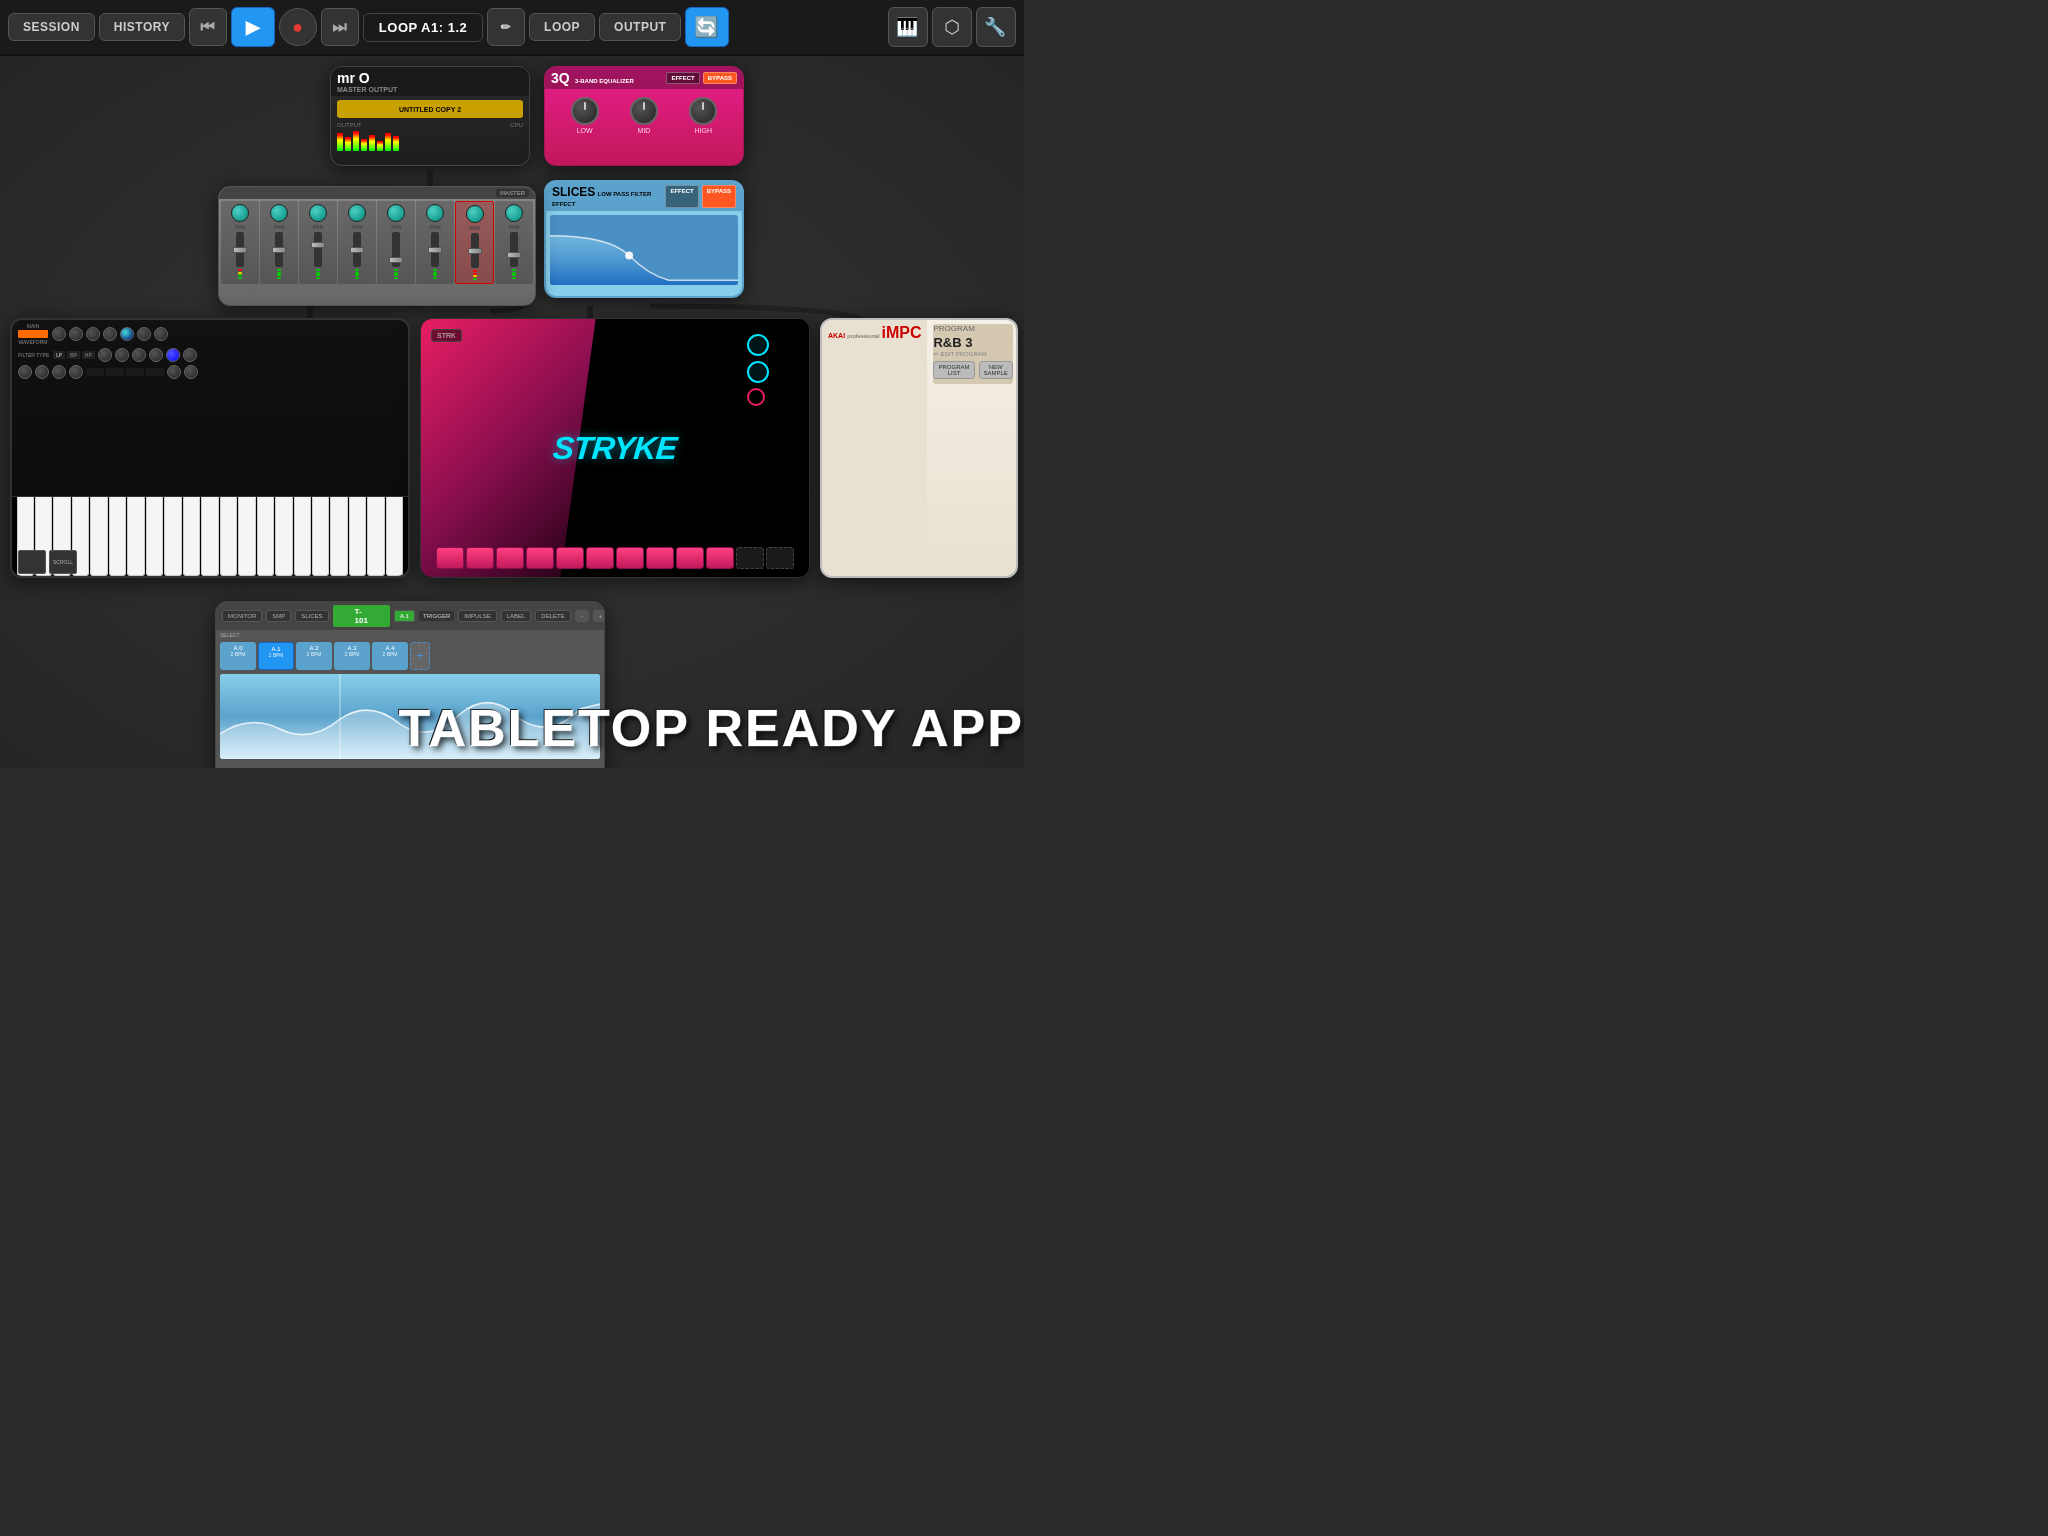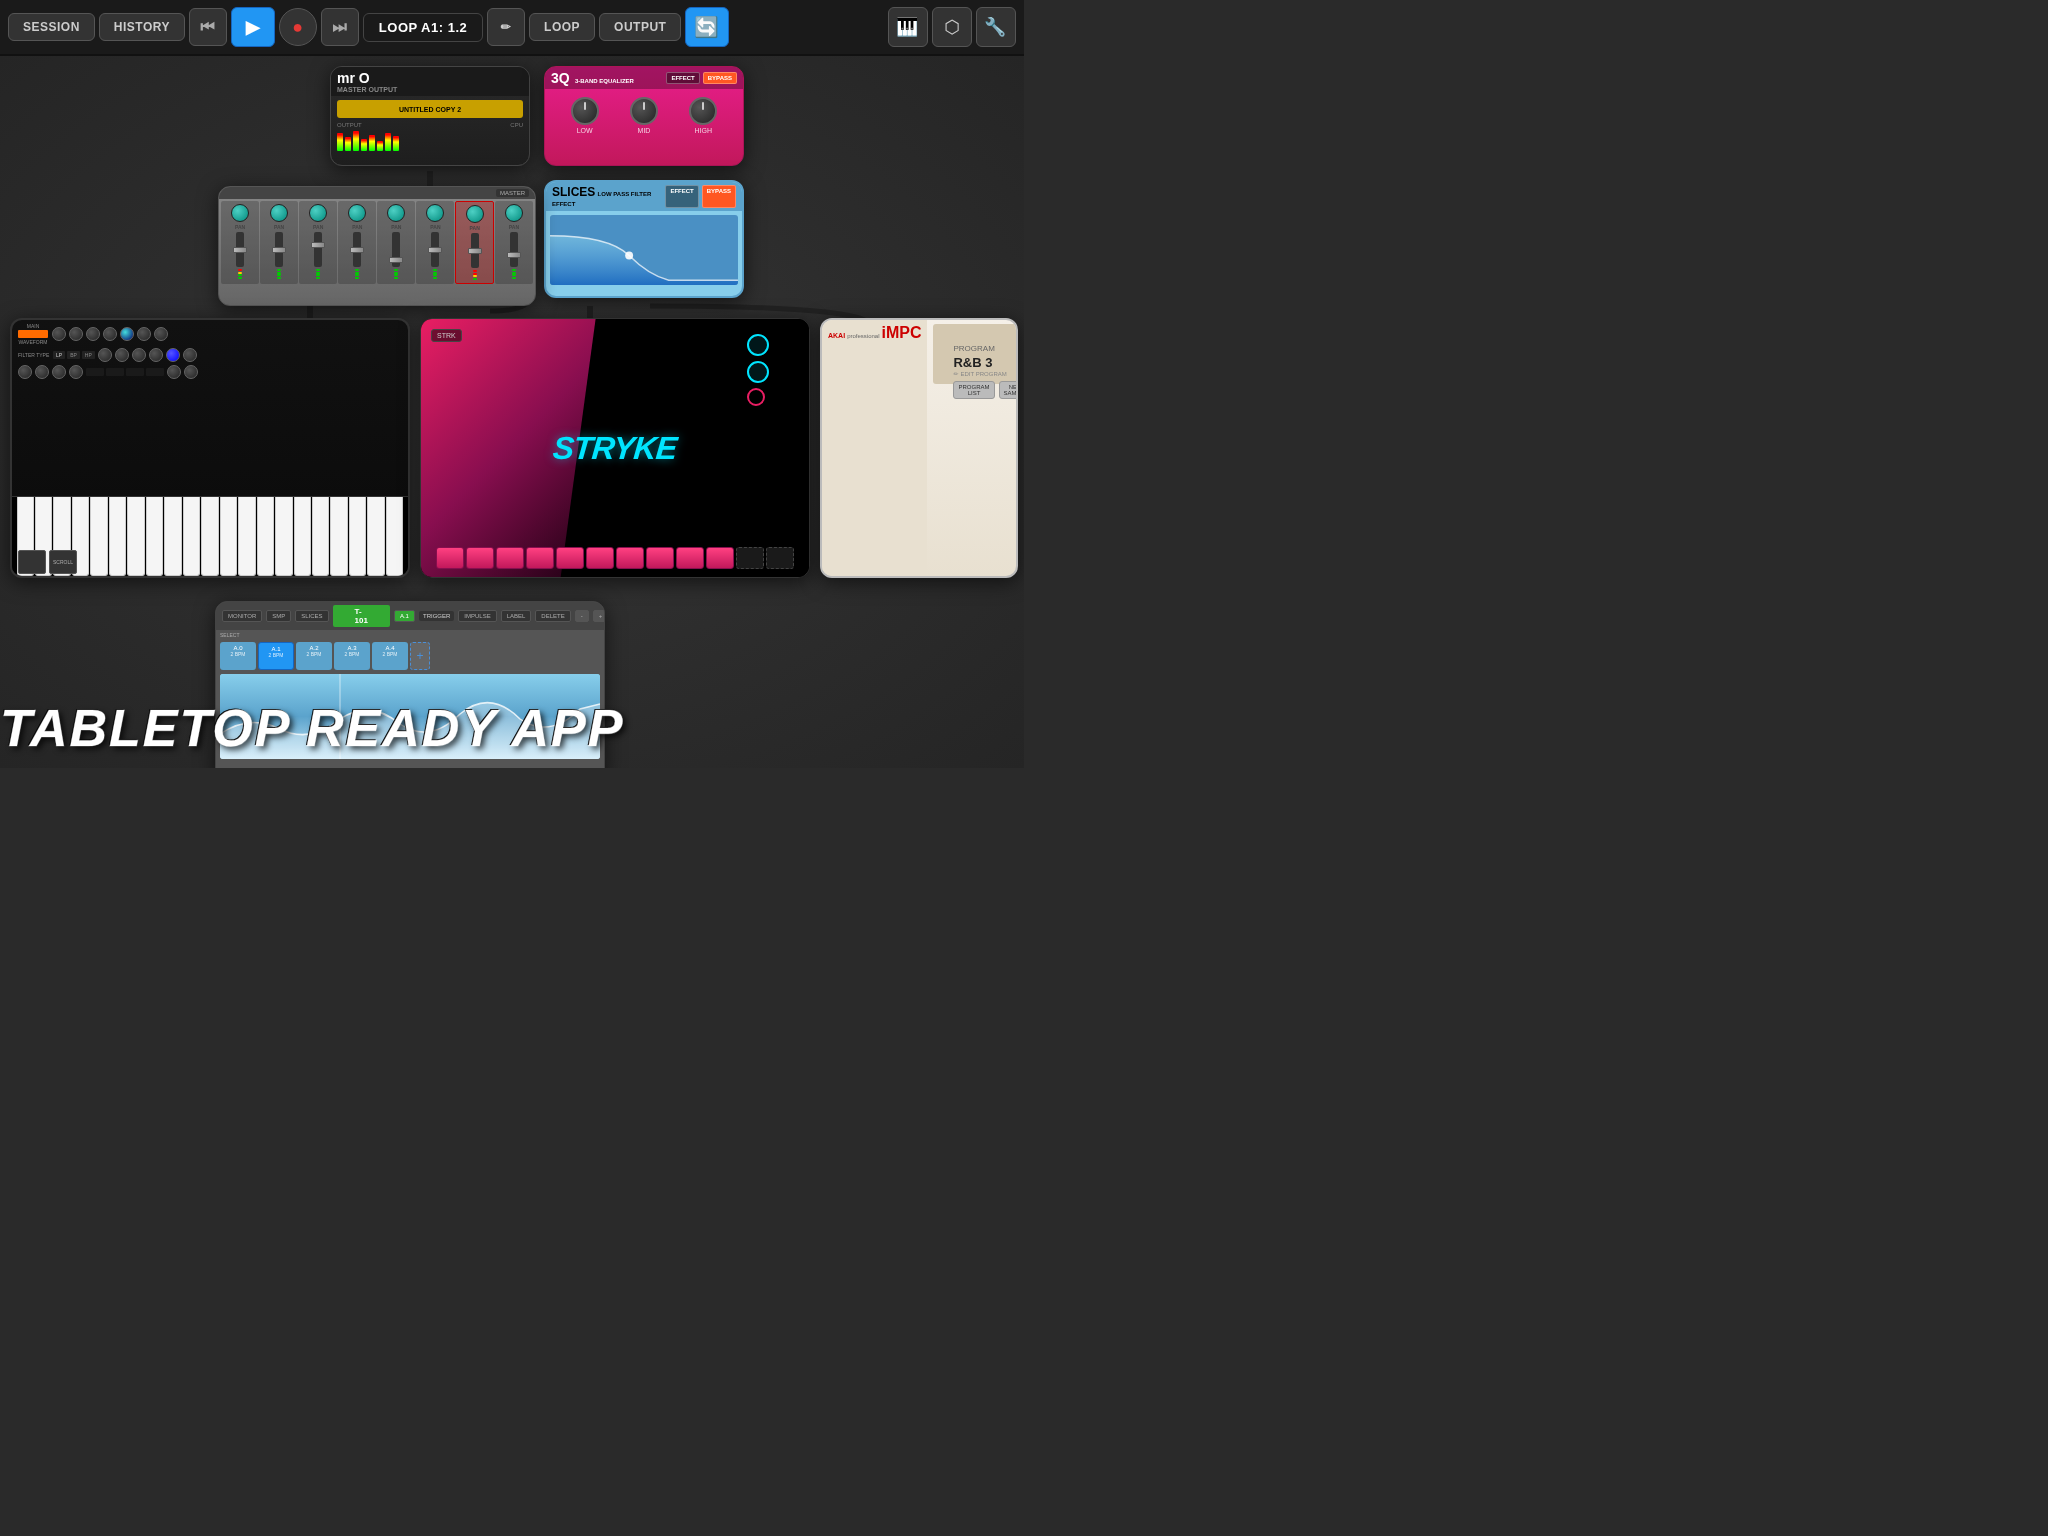--- a/index.html
+++ b/index.html
@@ -372,21 +372,21 @@
       background: #e8e0d0;
       padding: 4px 6px;
       display: flex;
       flex-direction: column;
     }
     .impc-display {
       margin: 4px 6px;
       background: #d4c8b0;
       height: 60px;
       border-radius: 3px;
-      padding: 20px;
+      padding: 0;
     }
     .impc-program { font-size: 8px; color: #666; }
     .impc-program-name { font-size: 13px; font-weight: bold; color: #222; margin-top: 2px; }
     .impc-btns {
       display: flex; gap: 4px; margin-top: 4px;
     }
     .impc-btn {
       background: #bbb;
       border: 1px solid #999;
       border-radius: 3px;
@@ -448,27 +448,26 @@
       position: relative;
       overflow: hidden;
     }
 
     
     .tabletop-text {
       position: absolute;
       bottom: 10px;
       left: 0;
       right: 0;
-      text-align: left;
+      text-align: right;
       font-size: 52px;
       font-weight: 900;
       color: #fff;
       letter-spacing: 2px;
       text-transform: uppercase;
-      font-style: italic;
       text-shadow: 3px 3px 6px rgba(0,0,0,0.8), -1px -1px 0 #000;
       font-family: 'Arial Black', Arial, sans-serif;
       z-index: 5;
       -webkit-text-stroke: 1px rgba(255,255,255,0.3);
     }
 
     
     .cables {
       position: absolute;
       top: 0; left: 0;

